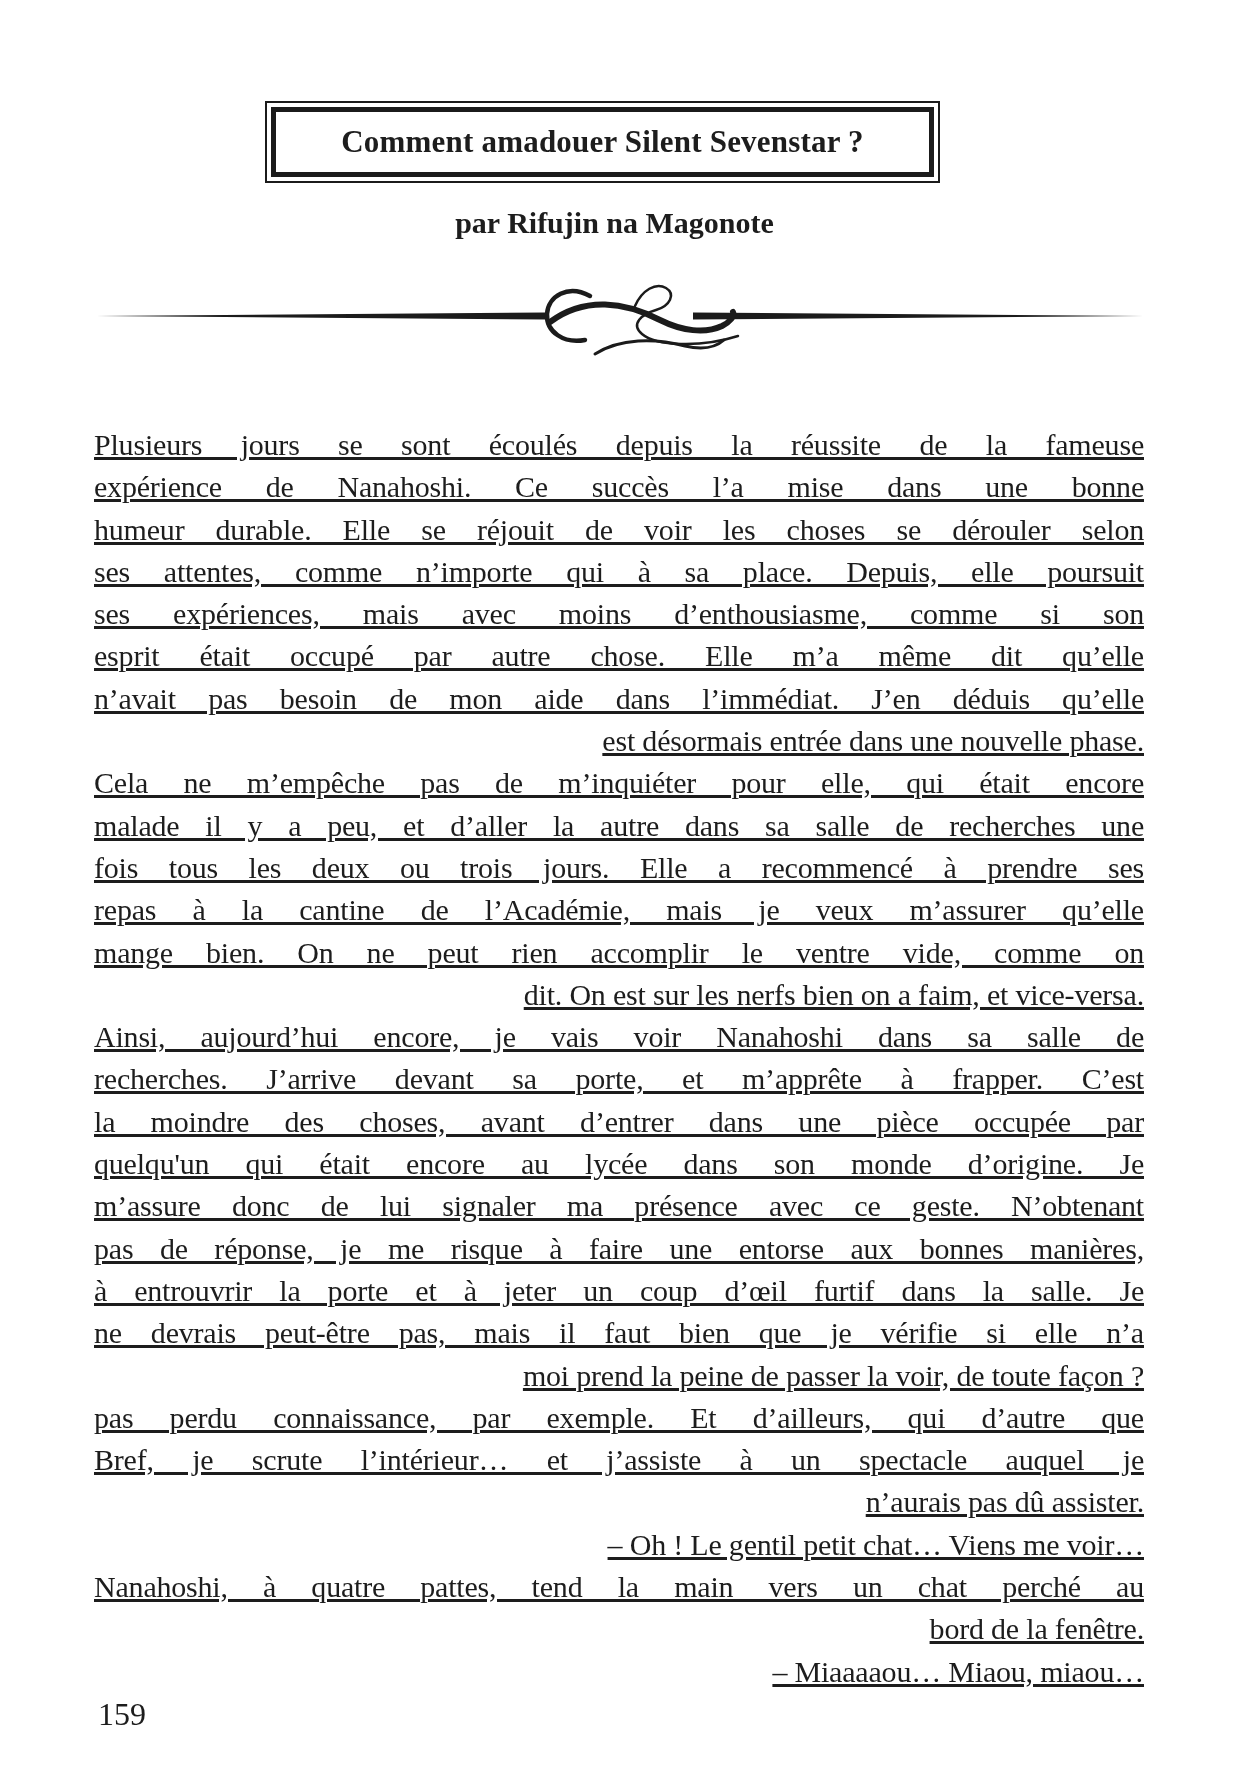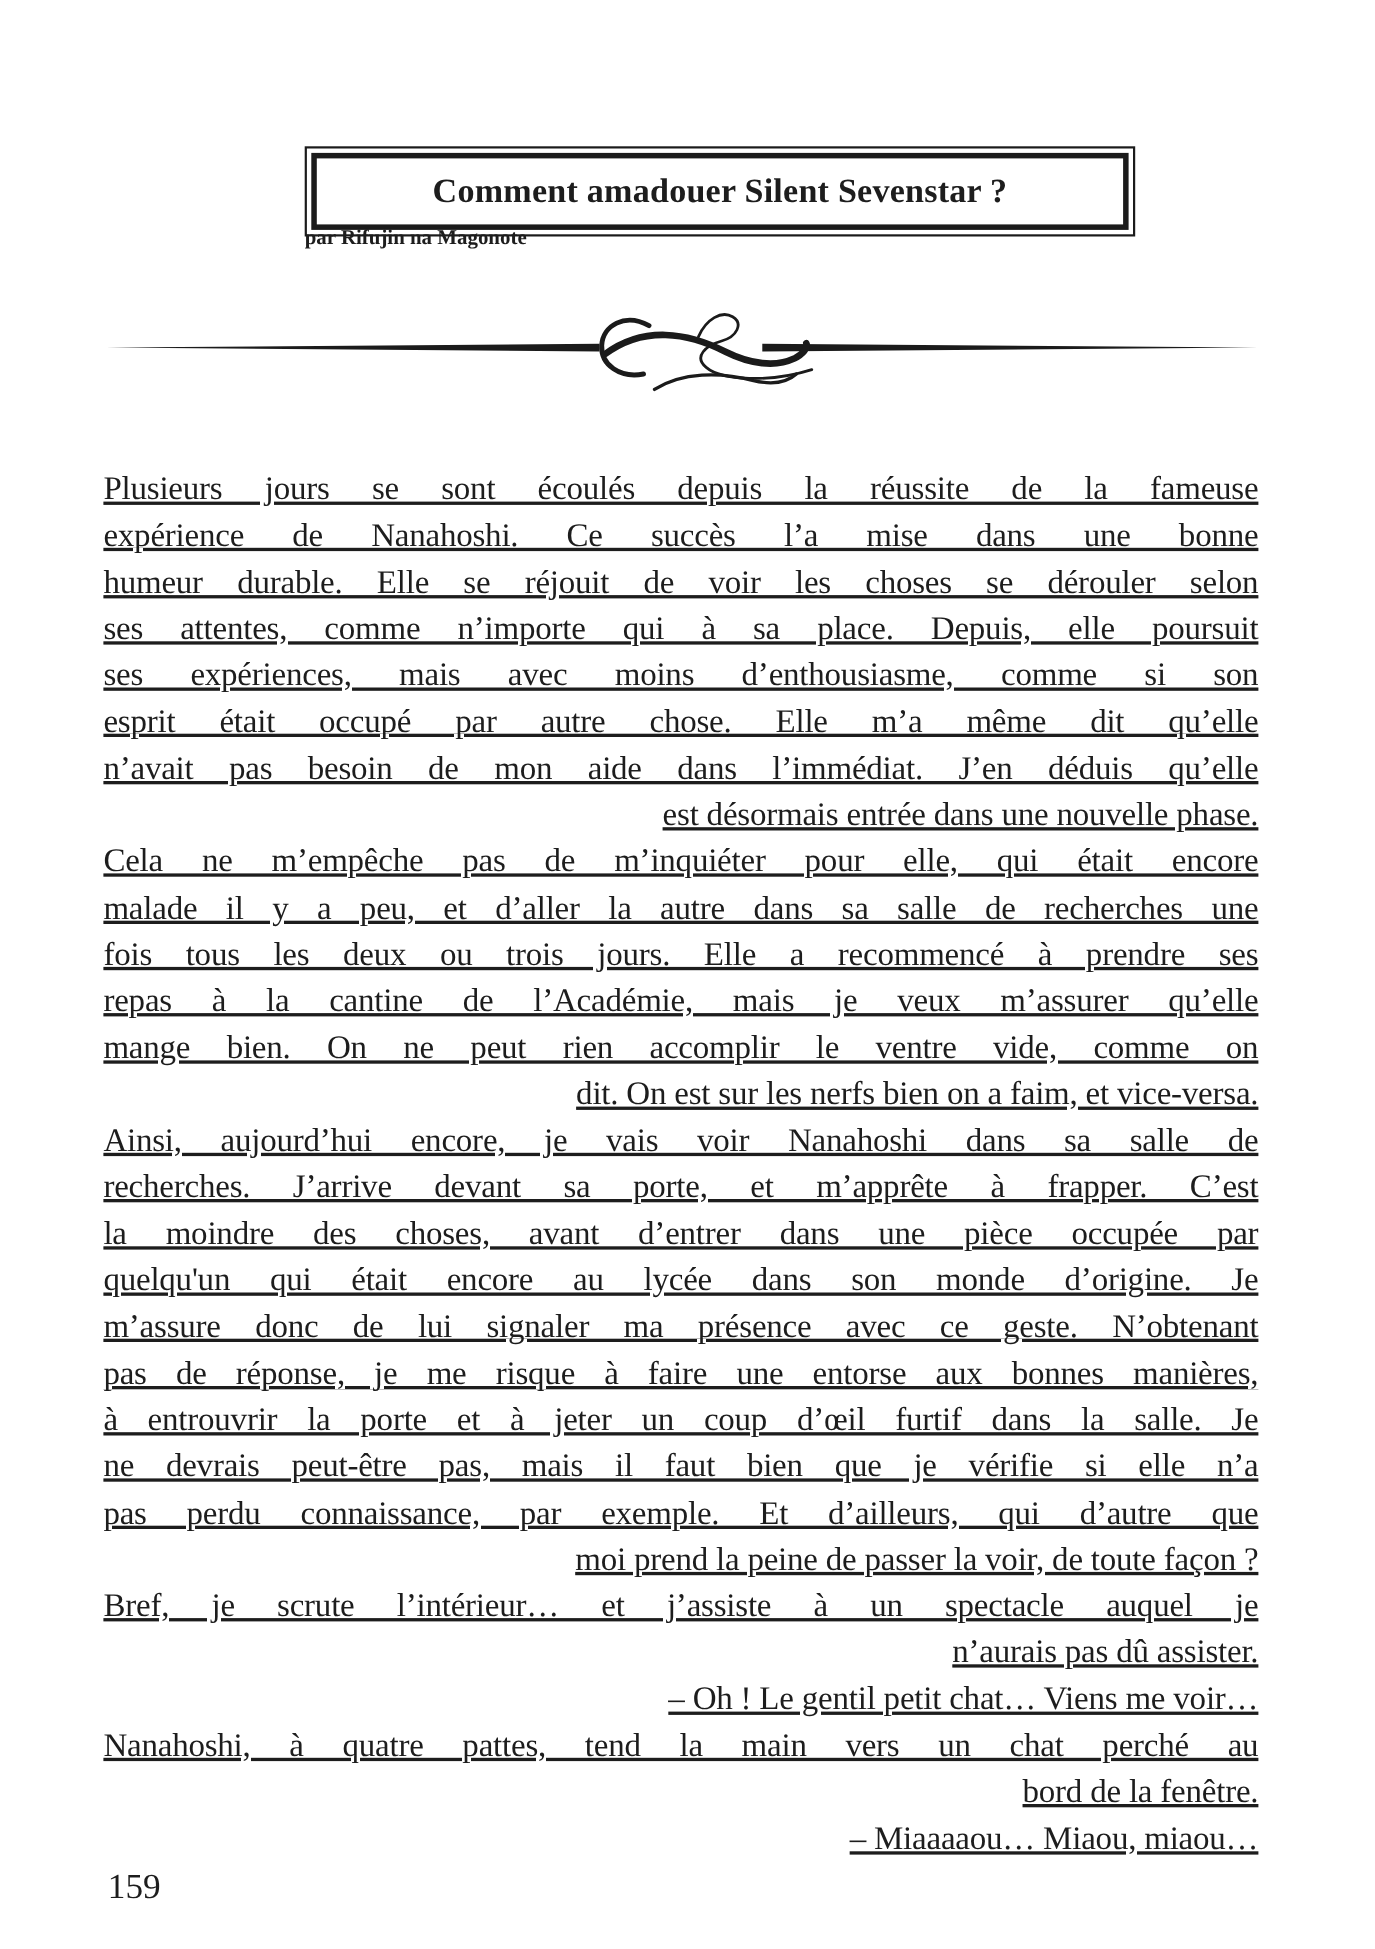--- a/index.html
+++ b/index.html
@@ -14,27 +14,26 @@
     margin: 0 auto;
     background: #ffffff;
     font-family: "Liberation Serif", "DejaVu Serif", serif;
     color: #1d1d1d;
     overflow: hidden;
   }
 
   
   .title-box {
     position: absolute;
-    left: 277px;
+    left: 265px;
     top: 101px;
-    width: 755px;
+    width: 675px;
     height: 82px;
     border: 2px solid #1b1b1b;
     box-sizing: border-box;
-    margin-top: 32px;
   }
   .title-box-inner {
     position: absolute;
     inset: 4px;
     border: 5px solid #1b1b1b;
     display: flex;
     align-items: center;
     justify-content: center;
   }
   .chapter-title {
@@ -44,21 +43,22 @@
     letter-spacing: 0.2px;
     white-space: nowrap;
   }
 
   
   .byline {
     position: absolute;
     left: 277px;
     top: 206px;
     width: 675px;
-    font-size: 19px;
+    text-align: center;
+    font-size: 30px;
     font-weight: bold;
   }
 
   
   .divider {
     position: absolute;
     left: 90px;
     top: 276px;
     width: 1060px;
     height: 92px;
@@ -139,22 +139,22 @@
       <div class="line j">mange bien. On ne peut rien accomplir le ventre vide, comme on</div>
       <div class="line">dit. On est sur les nerfs bien on a faim, et vice-versa.</div>
       <div class="line j">Ainsi, aujourd’hui encore, je vais voir Nanahoshi dans sa salle de</div>
       <div class="line j">recherches. J’arrive devant sa porte, et m’apprête à frapper. C’est</div>
       <div class="line j">la moindre des choses, avant d’entrer dans une pièce occupée par</div>
       <div class="line j">quelqu'un qui était encore au lycée dans son monde d’origine. Je</div>
       <div class="line j">m’assure donc de lui signaler ma présence avec ce geste. N’obtenant</div>
       <div class="line j">pas de réponse, je me risque à faire une entorse aux bonnes manières,</div>
       <div class="line j">à entrouvrir la porte et à jeter un coup d’œil furtif dans la salle. Je</div>
       <div class="line j">ne devrais peut-être pas, mais il faut bien que je vérifie si elle n’a</div>
+      <div class="line">moi prend la peine de passer la voir, de toute façon ?</div>
       <div class="line j">pas perdu connaissance, par exemple. Et d’ailleurs, qui d’autre que</div>
-      <div class="line">moi prend la peine de passer la voir, de toute façon ?</div>
       <div class="line j">Bref, je scrute l’intérieur… et j’assiste à un spectacle auquel je</div>
       <div class="line">n’aurais pas dû assister.</div>
       <div class="line ind">– Oh ! Le gentil petit chat… Viens me voir…</div>
       <div class="line j">Nanahoshi, à quatre pattes, tend la main vers un chat perché au</div>
       <div class="line">bord de la fenêtre.</div>
       <div class="line ind">– Miaaaaou… Miaou, miaou…</div>
     </div>
 
   <div class="page-number">159</div>
 

